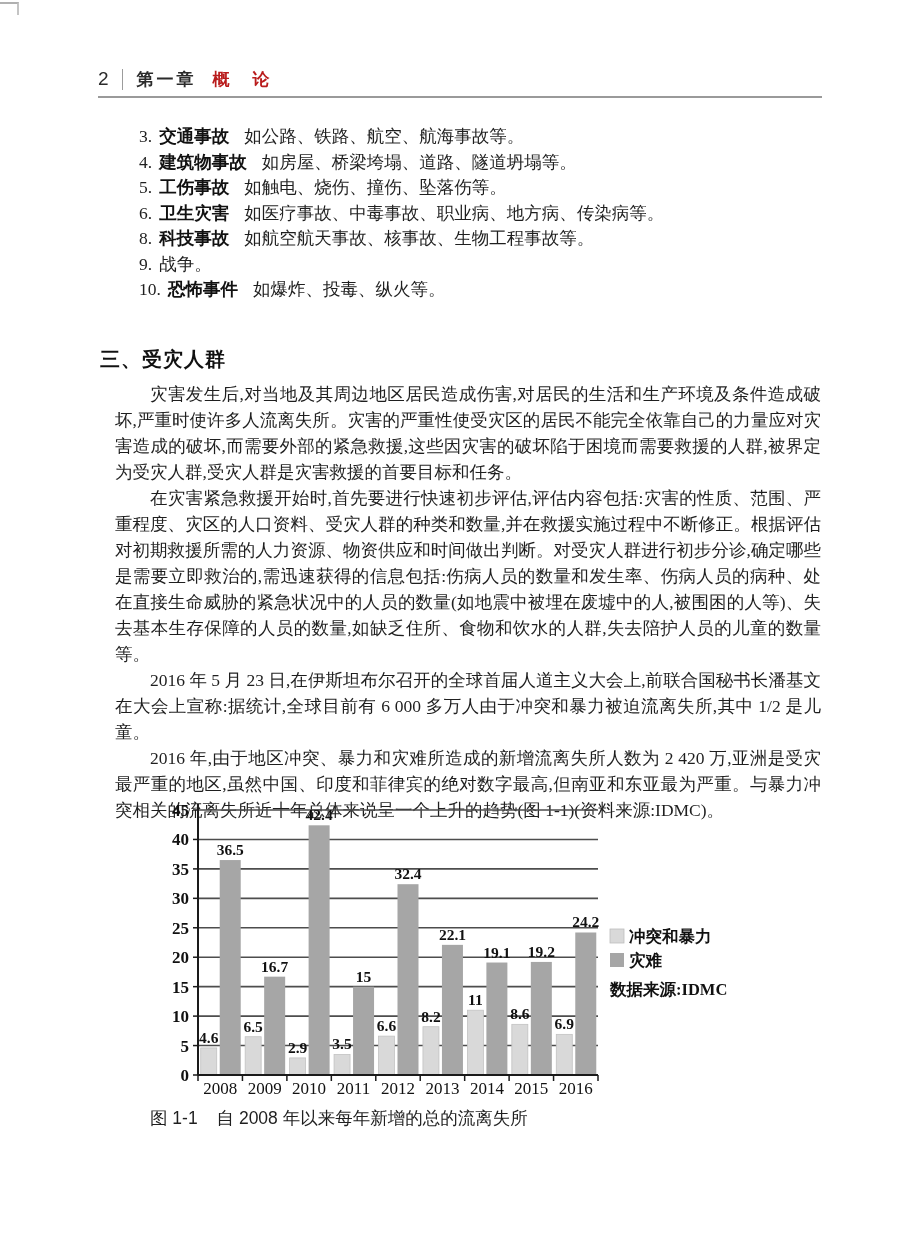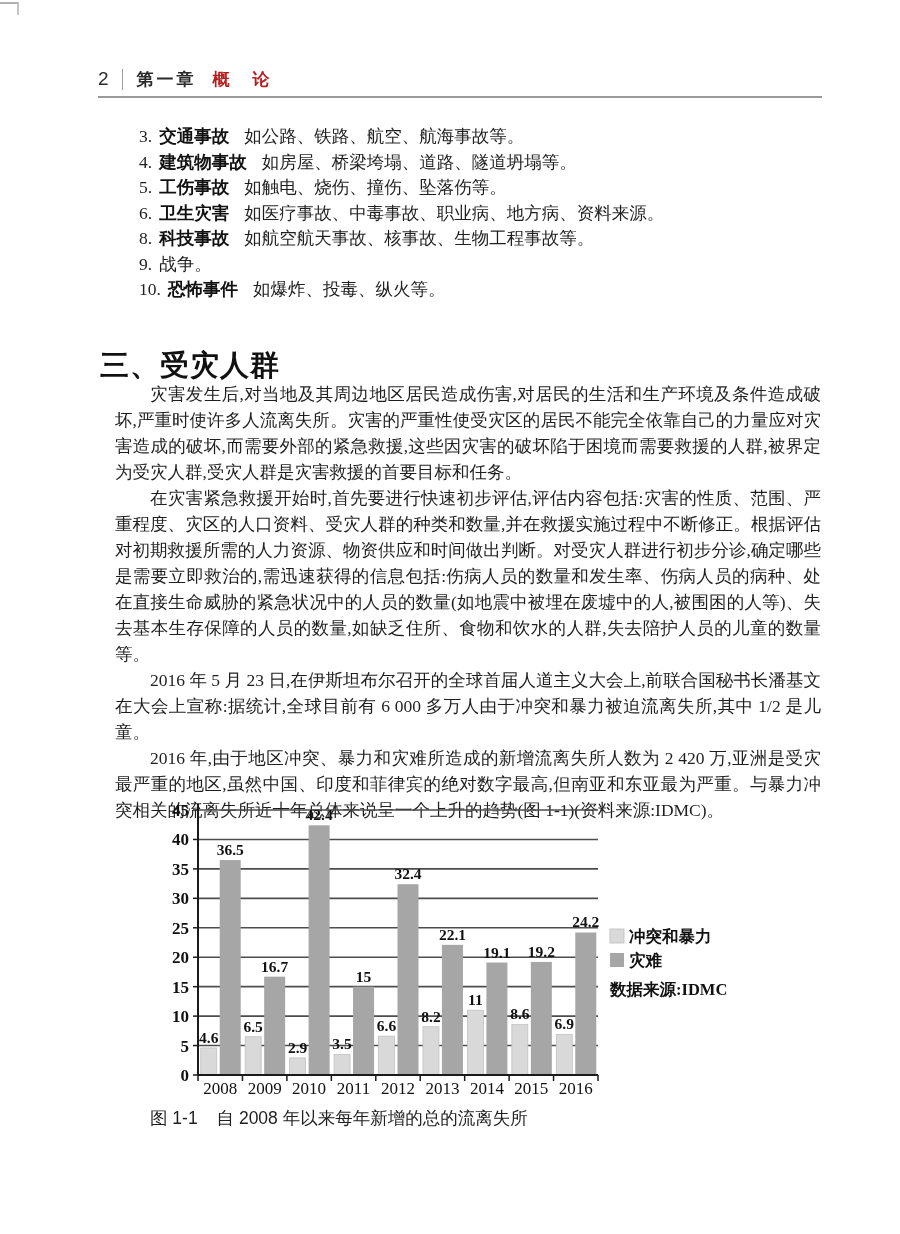--- a/index.html
+++ b/index.html
@@ -20,21 +20,21 @@
   .hrule{position:absolute;top:96px;left:98px;width:724px;height:2px;background:#9a9a9a;}
   
   .hlist{position:absolute;top:124px;left:95px;width:706px;font-size:17.5px;line-height:25.5px;color:#1f1f1f;}
   .hitem{white-space:nowrap;}
   .li-num{padding-left:44px;}
   .li-term{font-family:"Liberation Sans","DejaVu Sans",sans-serif;font-weight:700;color:#111;margin-left:7px;margin-right:15px;}
   .li-desc{color:#1f1f1f;}
   .li-desc.no-term{margin-left:7px;}
   
   .sec-heading{position:absolute;top:346px;left:100px;margin:0;
-    font-family:Liberation Sans, sans-serif;font-size:29px;font-weight:700;color:#111;letter-spacing:1px;}
+    font-family:Liberation Sans, sans-serif;font-size:20px;font-weight:700;color:#111;letter-spacing:1px;}
   
   .body-text{position:absolute;top:381px;left:115px;width:706px;font-size:17.5px;line-height:26px;text-align:justify;color:#1f1f1f;}
   .body-text p{margin:0;text-indent:2em;}
   
   .fig{position:absolute;top:798px;left:150px;width:660px;margin:0;}
   .fig svg{display:block;}
   .fig figcaption{
     width:600px;margin-top:8px;
     font-family:"Liberation Sans","DejaVu Sans",sans-serif;font-size:17.5px;font-weight:500;color:#1f1f1f;
   }
@@ -51,21 +51,21 @@
     <span class="divider"></span>
     <span class="chapter">第一章</span>
     <span class="chap-title">概　论</span>
   </header>
   <div class="hrule"></div>
 
   <div class="hlist" id="hazard-list">
       <div class="hitem"><span class="li-num">3.</span><span class="li-term">交通事故</span><span class="li-desc">如公路、铁路、航空、航海事故等。</span></div>
       <div class="hitem"><span class="li-num">4.</span><span class="li-term">建筑物事故</span><span class="li-desc">如房屋、桥梁垮塌、道路、隧道坍塌等。</span></div>
       <div class="hitem"><span class="li-num">5.</span><span class="li-term">工伤事故</span><span class="li-desc">如触电、烧伤、撞伤、坠落伤等。</span></div>
-      <div class="hitem"><span class="li-num">6.</span><span class="li-term">卫生灾害</span><span class="li-desc">如医疗事故、中毒事故、职业病、地方病、资料来源。</span></div>
+      <div class="hitem"><span class="li-num">6.</span><span class="li-term">卫生灾害</span><span class="li-desc">如医疗事故、中毒事故、职业病、地方病、传染病等。</span></div>
       <div class="hitem"><span class="li-num">8.</span><span class="li-term">科技事故</span><span class="li-desc">如航空航天事故、核事故、生物工程事故等。</span></div>
       <div class="hitem"><span class="li-num">9.</span><span class="li-desc no-term">战争。</span></div>
       <div class="hitem"><span class="li-num">10.</span><span class="li-term">恐怖事件</span><span class="li-desc">如爆炸、投毒、纵火等。</span></div>
     </div>
 
   <h2 class="sec-heading">三、受灾人群</h2>
 
   <div class="body-text" id="paragraphs">
       <p>灾害发生后,对当地及其周边地区居民造成伤害,对居民的生活和生产环境及条件造成破坏,严重时使许多人流离失所。灾害的严重性使受灾区的居民不能完全依靠自己的力量应对灾害造成的破坏,而需要外部的紧急救援,这些因灾害的破坏陷于困境而需要救援的人群,被界定为受灾人群,受灾人群是灾害救援的首要目标和任务。</p>
       <p>在灾害紧急救援开始时,首先要进行快速初步评估,评估内容包括:灾害的性质、范围、严重程度、灾区的人口资料、受灾人群的种类和数量,并在救援实施过程中不断修正。根据评估对初期救援所需的人力资源、物资供应和时间做出判断。对受灾人群进行初步分诊,确定哪些是需要立即救治的,需迅速获得的信息包括:伤病人员的数量和发生率、伤病人员的病种、处在直接生命威胁的紧急状况中的人员的数量(如地震中被埋在废墟中的人,被围困的人等)、失去基本生存保障的人员的数量,如缺乏住所、食物和饮水的人群,失去陪护人员的儿童的数量等。</p>

